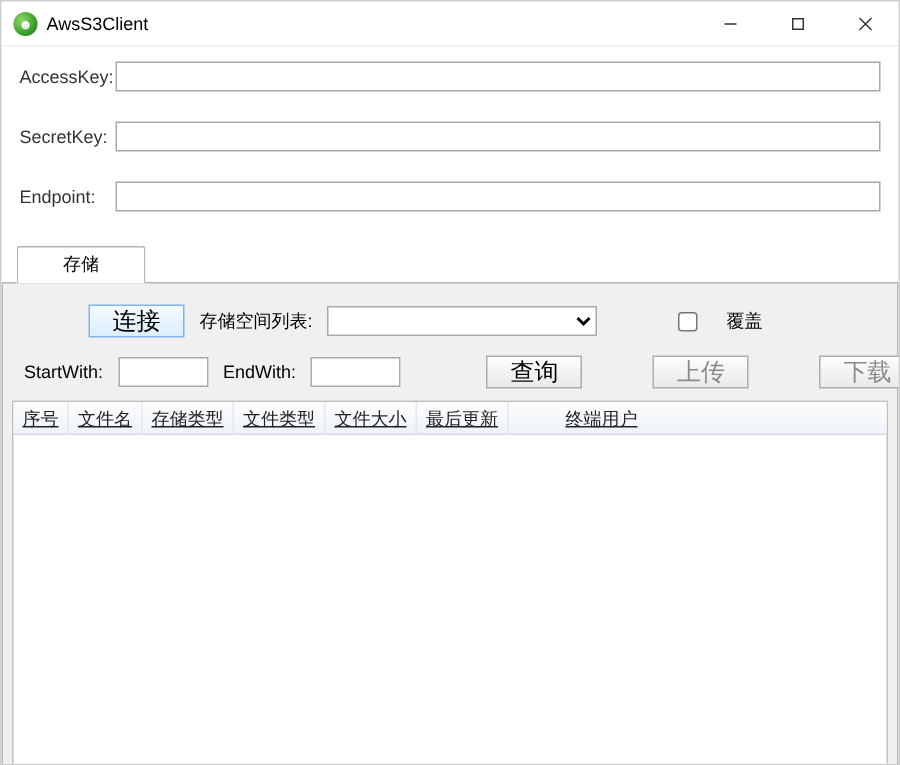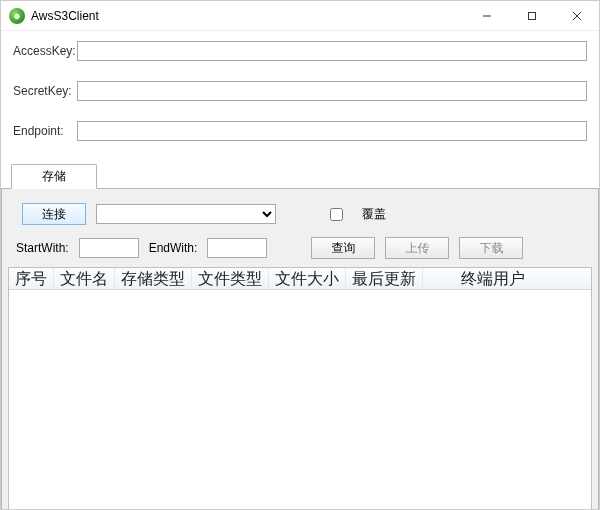--- a/index.html
+++ b/index.html
@@ -110,23 +110,24 @@
   .row2 {
     padding: 6px 14px 8px 14px;
   }
 
   button.ui-btn {
     min-width: 64px;
     height: 22px;
     border: 1px solid #adadad;
     background: linear-gradient(#fdfdfd, #e9e9e9);
     font-family: Liberation Serif, serif;
-    font-size: 12px;
+    font-size: 16px;
     padding: 0 10px;
     cursor: default;
+    margin-left: 37px;
   }
   button.ui-btn:disabled {
     color: #8a8a8a;
   }
   button.connect {
     background: linear-gradient(#f6fbff, #dbeeff);
     border-color: #7eb4ea;
   }
 
   select.combo {
@@ -166,23 +167,24 @@
     display: flex;
     background: linear-gradient(#fdfdfd, #eef3f9);
     border-bottom: 1px solid #d0d8e0;
     height: 22px;
     align-items: center;
   }
   .col {
     padding: 0 6px;
     border-right: 1px solid #e3e8ee;
     white-space: nowrap;
-    font-size: 16px;
+    font-size: 12px;
     color: #222;
     line-height: 22px;
+    text-decoration: underline;
   }
   .col:last-child { flex: 1; border-right: none; margin-left: 32px; }
 </style>
 </head>
 <body>
 
 <div class="titlebar">
   <span class="app-icon">☻</span>
   <span class="title-text">AwsS3Client</span>
   <span class="spacer"></span>
@@ -227,20 +229,21 @@
   </div>
   <div class="strip-line"></div>
 </div>
 
 <div class="panel">
 
   <div class="row row1">
     <button class="ui-btn connect">
       <span>连接</span>
     </button>
+    <span>存储空间列表:</span>
     <select class="combo"></select>
     <span style="width:30px;"></span>
     <label class="chk">
       <input type="checkbox" style="">
       <span>覆盖</span>
     </label>
   </div>
 
   <div class="row row2">
     <span>StartWith:</span>

